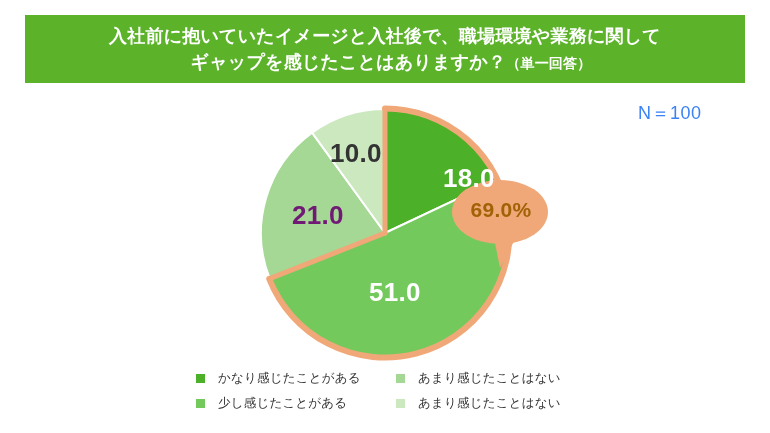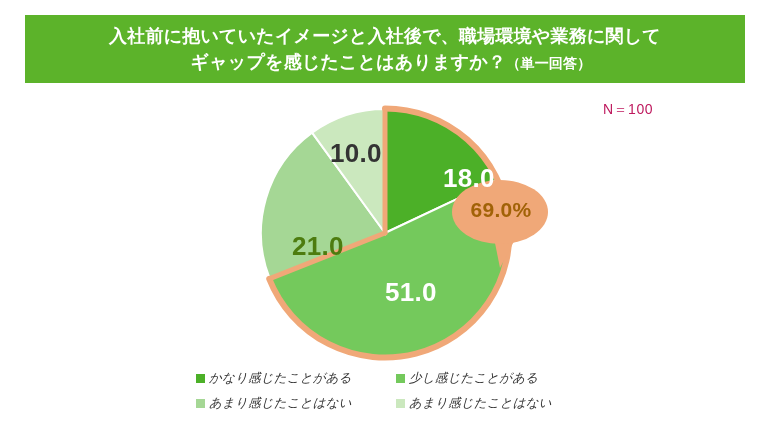--- a/index.html
+++ b/index.html
@@ -32,23 +32,23 @@
     line-height:1.45;
     letter-spacing:0.2px;
     white-space:nowrap;
   }
   .header-line.sub{font-size:18px;margin-left:12px;}
   .header-sm{font-size:14px;font-weight:bold;}
 
   
   .n-label{
     position:absolute;
-    left:603px; top:101px;
-    font-size:14px;
-    color:#be185d;
+    left:638px; top:101px;
+    font-size:18px;
+    color:#3b82f6;
     letter-spacing:0.5px;
     white-space:nowrap;
   }
 
   
   .chart-wrap{
     position:absolute;
     left:0; top:0;
     width:770px;height:433px;
     pointer-events:none;
@@ -60,21 +60,21 @@
     position:absolute;
     font-size:26px;
     font-weight:bold;
     white-space:nowrap;
     letter-spacing:0.3px;
   }
   .slice-label.lt-on-dark{color:#ffffff;}
   .slice-label.dk{color:#333333;}
 
   #lbl-0{left:399px; top:163px;margin-left:44px;}
-  #lbl-1{left:385px; top:277px;}
+  #lbl-1{left:369px; top:277px;}
   #lbl-2{left:292px; top:200px;}
   #lbl-3{left:330px; top:138px;}
 
   
   .callout-text{
     position:absolute;
     left:455px; top:198px;
     width:92px;
     text-align:center;
     font-size:21px;
@@ -89,23 +89,22 @@
     left:196px; top:366px;
     width:400px;
     display:grid;
     grid-template-columns:200px 200px;
     grid-auto-rows:25px;
     align-items:center;
   }
   .legend-item{
     display:flex;
     align-items:center;
-    gap:4px;
+    gap:13px;
     height:25px;
-    font-style:italic;
   }
   .legend-swatch{
     width:9px;height:9px;
     display:inline-block;
     flex:0 0 auto;
   }
   .legend-text{
     font-size:12.5px;
     color:#333333;
     white-space:nowrap;
@@ -141,37 +140,37 @@
         </g>
       <g id="callout-bubble">
           <path d="M 492 228 L 520 230 L 500 268 Z" fill="#F0A878"></path>
           <ellipse cx="500" cy="212" rx="48" ry="32" fill="#F0A878"></ellipse>
         </g>
     </svg>
   </div>
 
   <div class="slice-label lt-on-dark" id="lbl-0" style="color: rgb(255, 255, 255);">18.0</div>
   <div class="slice-label lt-on-dark" id="lbl-1" style="color: rgb(255, 255, 255);">51.0</div>
-  <div class="slice-label dk" id="lbl-2" style="color: #4d7c0f; margin-top: 31px;">21.0</div>
+  <div class="slice-label dk" id="lbl-2" style="color: #701a75;">21.0</div>
   <div class="slice-label dk" id="lbl-3" style="color: rgb(51, 51, 51);">10.0</div>
 
   <div class="callout-text" style="color: #a16207;">69.0%</div>
 
   <div class="legend">
     <div class="legend-item">
       <span class="legend-swatch" id="sw-0" style="background: rgb(76, 176, 40);"></span>
       <span class="legend-text">かなり感じたことがある</span>
     </div>
     <div class="legend-item">
+      <span class="legend-swatch" id="sw-2" style="background: rgb(165, 215, 149);"></span>
+      <span class="legend-text">あまり感じたことはない</span>
+    </div>
+    <div class="legend-item">
       <span class="legend-swatch" id="sw-1" style="background: rgb(116, 201, 92);"></span>
       <span class="legend-text">少し感じたことがある</span>
-    </div>
-    <div class="legend-item">
-      <span class="legend-swatch" id="sw-2" style="background: rgb(165, 215, 149);"></span>
-      <span class="legend-text">あまり感じたことはない</span>
     </div>
     <div class="legend-item">
       <span class="legend-swatch" id="sw-3" style="background: rgb(203, 232, 190);"></span>
       <span class="legend-text">あまり感じたことはない</span>
     </div>
   </div>
 
 </div>
 
 </body></html>

